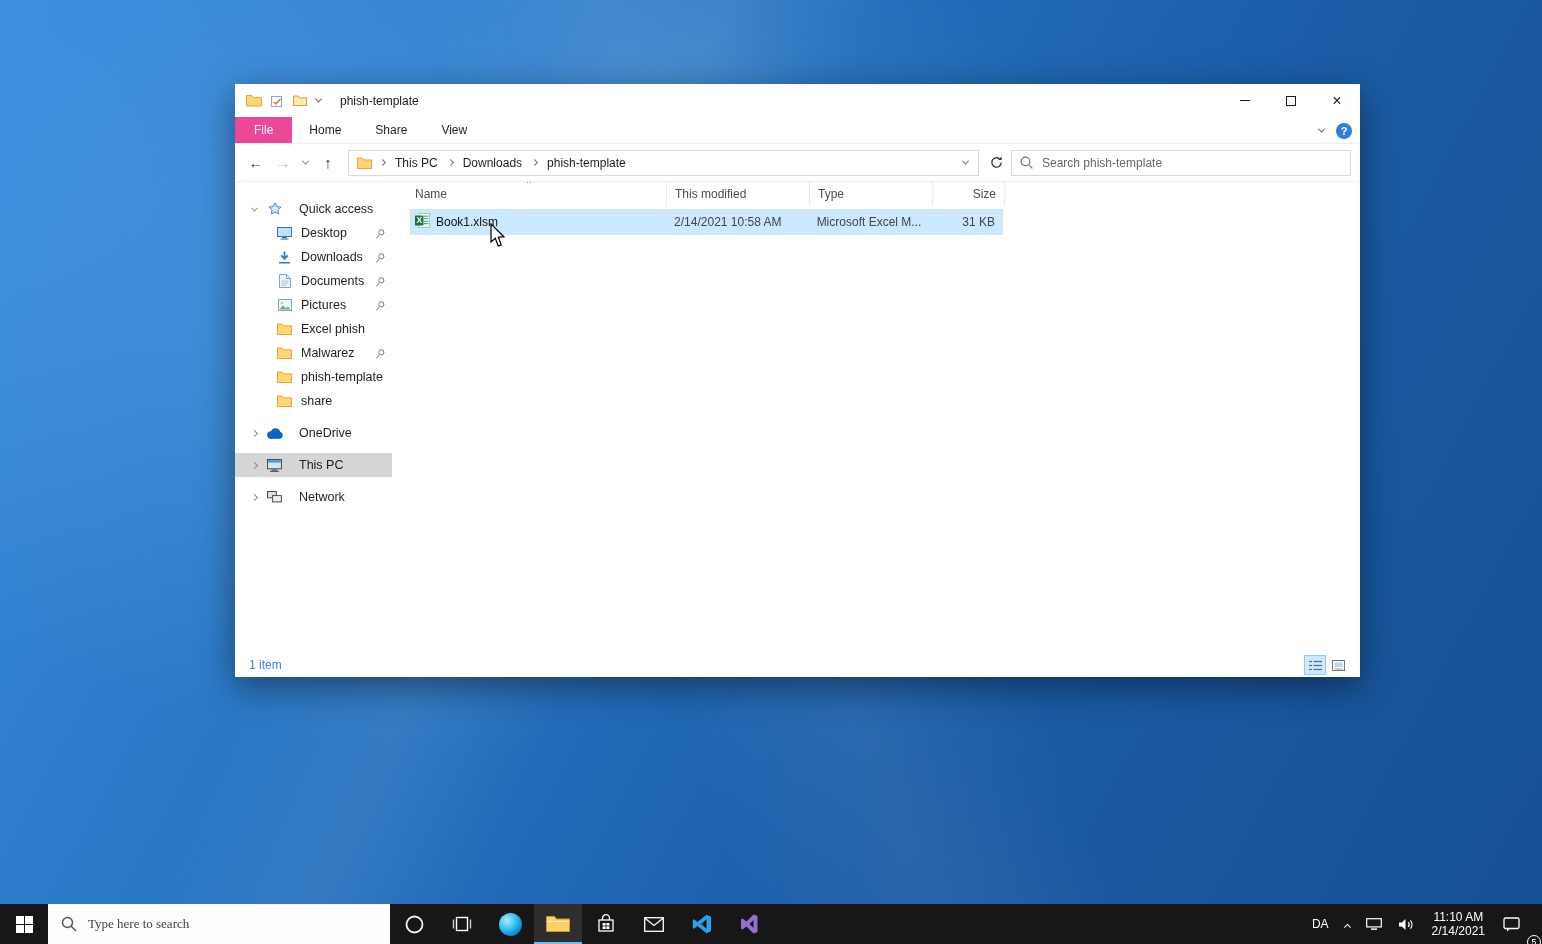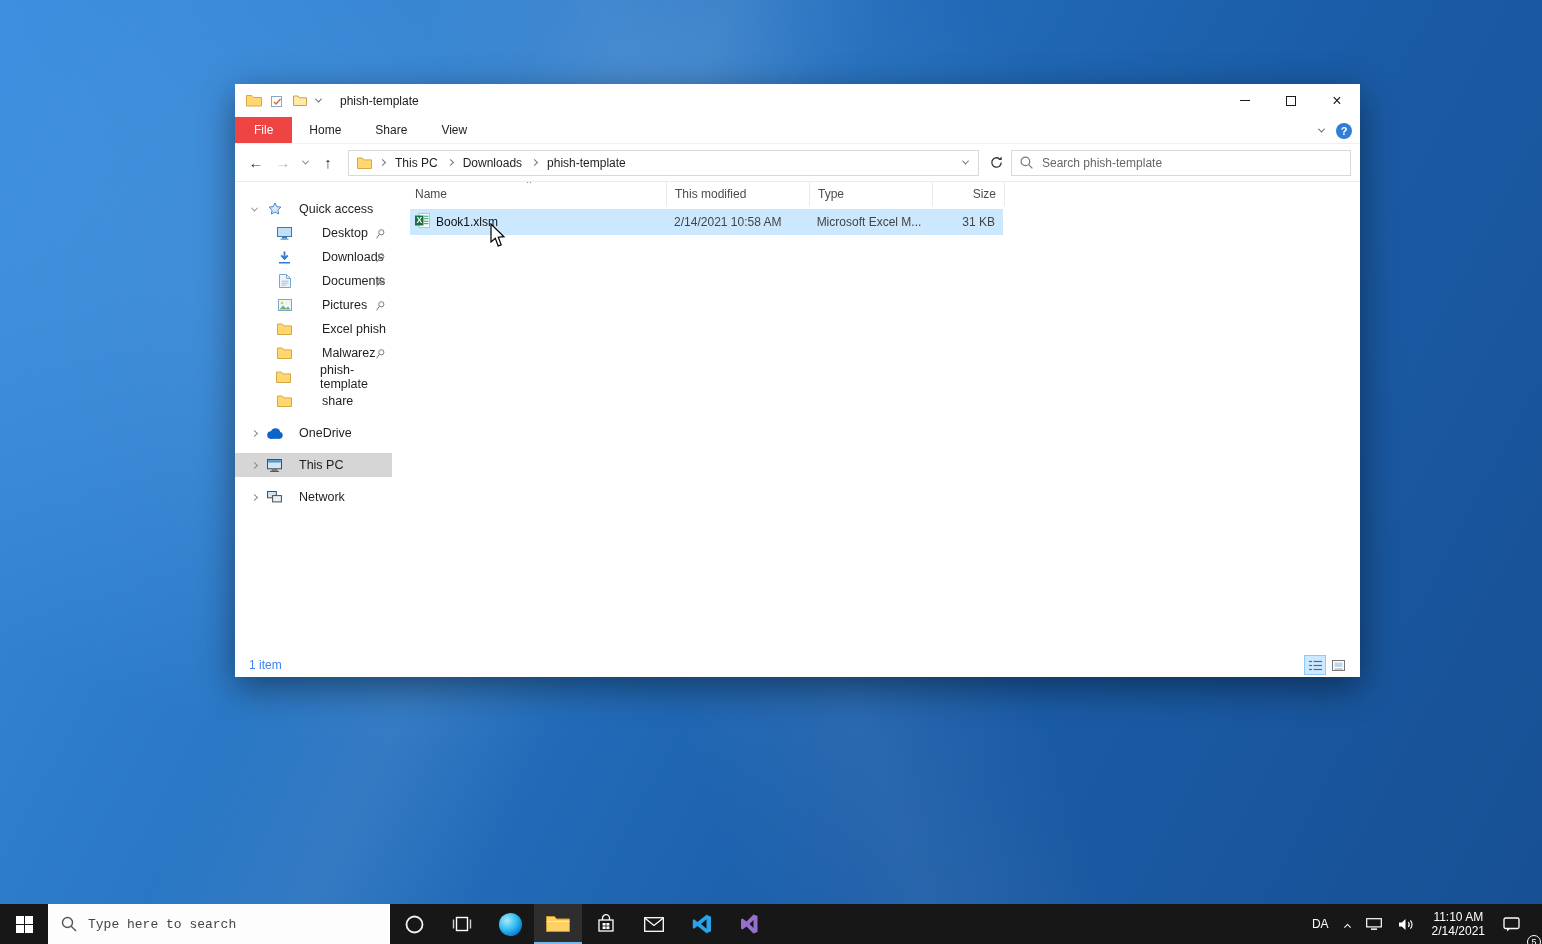--- a/index.html
+++ b/index.html
@@ -24,21 +24,21 @@
   .tb-ic { display:flex; align-items:center; }
   .window-title { font-size:12px; margin-left:10px; color:#1a1a1a; }
   .window-controls { position:absolute; right:0; top:0; display:flex; height:33px; }
   .win-btn { width:46px; height:33px; display:flex; align-items:center; justify-content:center; color:#1a1a1a; }
   .min-glyph { display:inline-block; width:10px; border-top:1px solid #1a1a1a; }
   .max-glyph { display:inline-block; width:10px; height:10px; border:1px solid #1a1a1a; }
   .close-glyph { font-size:16px; line-height:1; }
 
   .ribbon-tabs { height:27px; display:flex; align-items:stretch; border-bottom:1px solid #f0f0f0; position:relative; flex:0 0 auto; }
   .tab { padding:0 17px; font-size:12px; display:flex; align-items:center; color:#1f1f1f; }
-  .tab.file { background:#ef4444; color:#fff; padding:0 19px; }
+  .tab.file { background:#ec4899; color:#fff; padding:0 19px; }
   .ribbon-right { position:absolute; right:8px; top:0; height:27px; display:flex; align-items:center; gap:12px; }
   .help-btn { width:16px; height:16px; border-radius:50%; background:#2f7fd6; color:#fff; font-size:11px; font-weight:bold;
     display:flex; align-items:center; justify-content:center; }
 
   .address-row { height:38px; display:flex; align-items:center; padding:0 9px; gap:3px;
     border-bottom:1px solid #ececec; flex:0 0 auto; }
   .nav-btn { width:24px; height:26px; display:flex; align-items:center; justify-content:center;
     color:#333; font-size:15px; }
   .nav-btn.disabled { color:#b9b9b9; }
   .nav-btn.narrow { width:15px; }
@@ -51,21 +51,21 @@
   .search-box { width:340px; height:26px; border:1px solid #d9d9d9; background:#fff;
     display:flex; align-items:center; padding:0 8px; gap:9px; }
   .search-box input { border:none; outline:none; background:transparent; flex:1;
     font-family:inherit; font-size:12px; color:#333; }
   .search-box input::placeholder { color:#666; }
 
   .main { flex:1; display:flex; overflow:hidden; }
 
   
   .sidebar { width:157px; flex:0 0 auto; padding-top:15px; font-size:12.5px; overflow:hidden; }
-  .side-row { height:24px; display:flex; align-items:center; position:relative;gap:21px; }
+  .side-row { height:24px; display:flex; align-items:center; position:relative; }
   .side-row .c1 { position:absolute; left:17px; color:#8a8a8a; }
   .side-root { padding-left:31px; gap:8px; }
   .side-root .lbl { margin-left:8px; }
   .side-sub { padding-left:41px; }
   .side-sub .lbl { margin-left:8px; }
   .side-row.selected { background:#d6d6d6; }
   .side-row .ic { display:flex; align-items:center; width:17px; justify-content:center; }
   .pin { position:absolute; right:7px; top:7px; }
   .gap8 { margin-top:8px; }
 
@@ -100,21 +100,21 @@
   .chev.right { transform:rotate(-45deg); }
   .chev.up { transform:rotate(-135deg) translate(-2px,-2px); }
   .chev.tiny { width:5px; height:5px; }
 
   
   .taskbar { position:absolute; left:0; bottom:0; width:1542px; height:40px; background:#171717;
     display:flex; align-items:stretch; z-index:50; }
   .start-btn { width:48px; display:flex; align-items:center; justify-content:center; }
   .tb-search { width:342px; background:#fdfdfd; display:flex; align-items:center; gap:11px; padding:0 13px; }
   .tb-search input { border:none; outline:none; background:transparent; flex:1;
-    font-family:Liberation Mono, monospace; font-size:13px; color:#6d28d9; }
+    font-family:Liberation Serif, serif; font-size:13px; color:#6d28d9; }
   .tb-search input::placeholder { color:#444; }
   .tb-icon { width:48px; display:flex; align-items:center; justify-content:center; }
   .tb-icon.active { background:#2e2e2e; box-shadow:inset 0 -2px 0 #76b9ed; }
   .edge-ic { width:23px; height:23px; border-radius:50%;
     background:radial-gradient(circle at 35% 32%, #aee7fb 0%, #35c1f1 42%, #0d7fd6 74%, #0a5fb0 100%); }
   .tray { margin-left:auto; display:flex; align-items:center; color:#fff; font-size:12px; gap:2px; padding-right:8px; }
   .tray-item { display:flex; align-items:center; justify-content:center; height:40px; padding:0 7px; }
   .clock { text-align:center; font-size:12px; line-height:14px; padding:0 9px; }
   .notif { position:relative; display:flex; align-items:center; }
   .badge { position:absolute; right:-7px; bottom:-5px; min-width:14px; height:14px; border-radius:50%;

